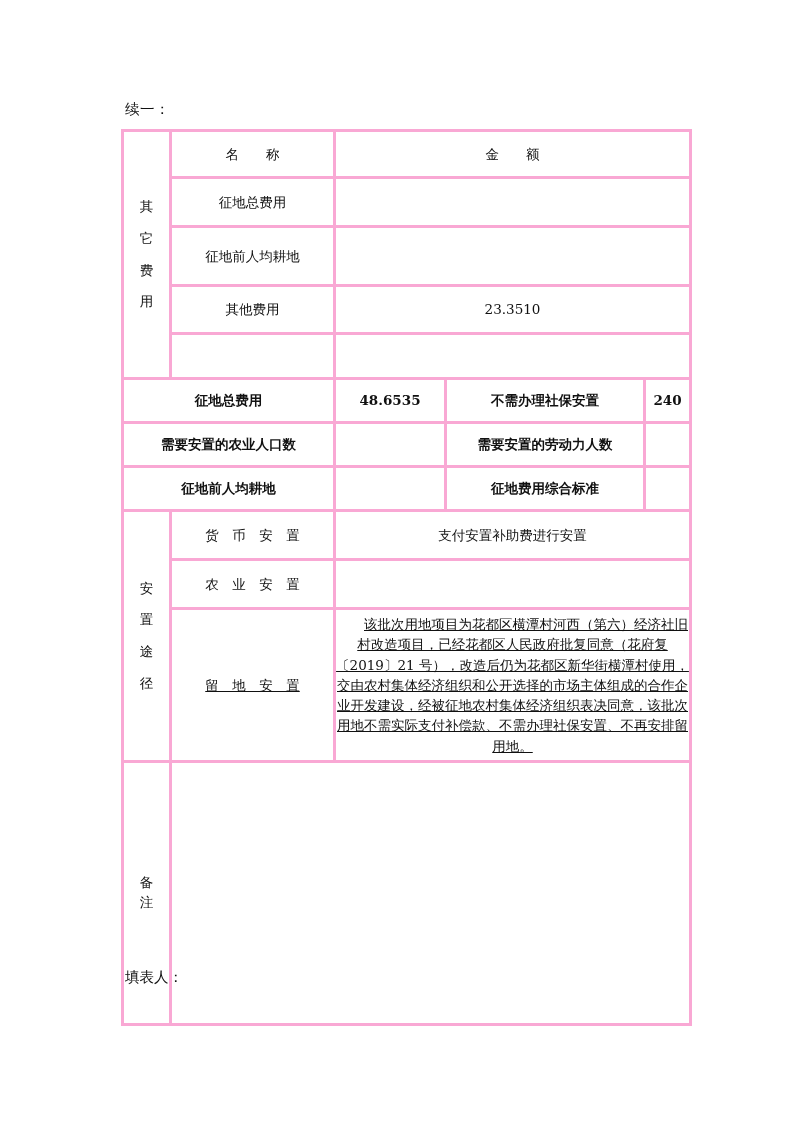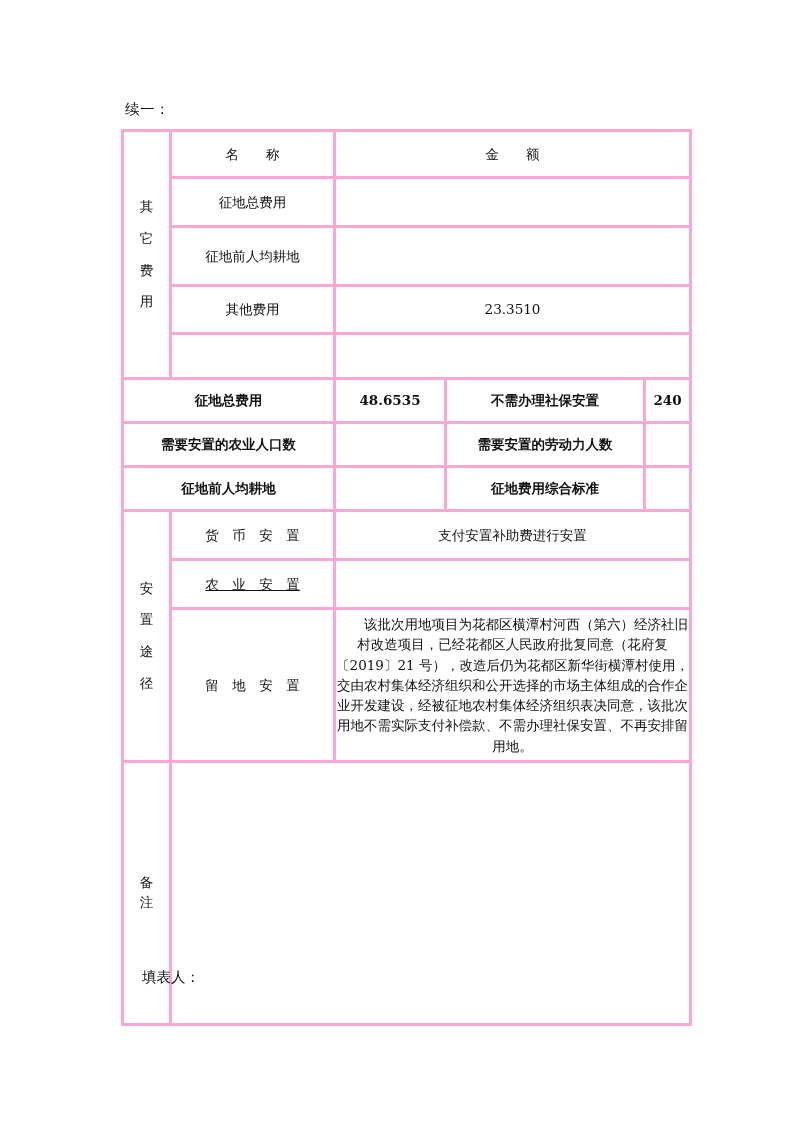--- a/index.html
+++ b/index.html
@@ -87,28 +87,28 @@
 
   .h-row-1 { height: 44px; }
   .h-row-2 { height: 46px; }
   .h-row-3 { height: 56px; }
   .h-row-4 { height: 45px; }
   .h-row-5 { height: 42px; }
 
   .h-mid { height: 41px; font-weight: bold; }
 
   .h-money { height: 46px; }
-  .h-agri  { height: 46px; text-decoration: underline; }
-  .h-land  { height: 150px; }
+  .h-agri  { height: 46px; }
+  .h-land  { height: 150px; text-decoration: underline; }
   .h-remark{ height: 260px; }
 
   
   .footer {
     position: absolute;
-    left: 142px;
+    left: 125px;
     top: 968px;
     font-size: 14.5px;
     white-space: nowrap;
   }
 </style>
 </head>
 <body>
 
 <div class="page">
 

